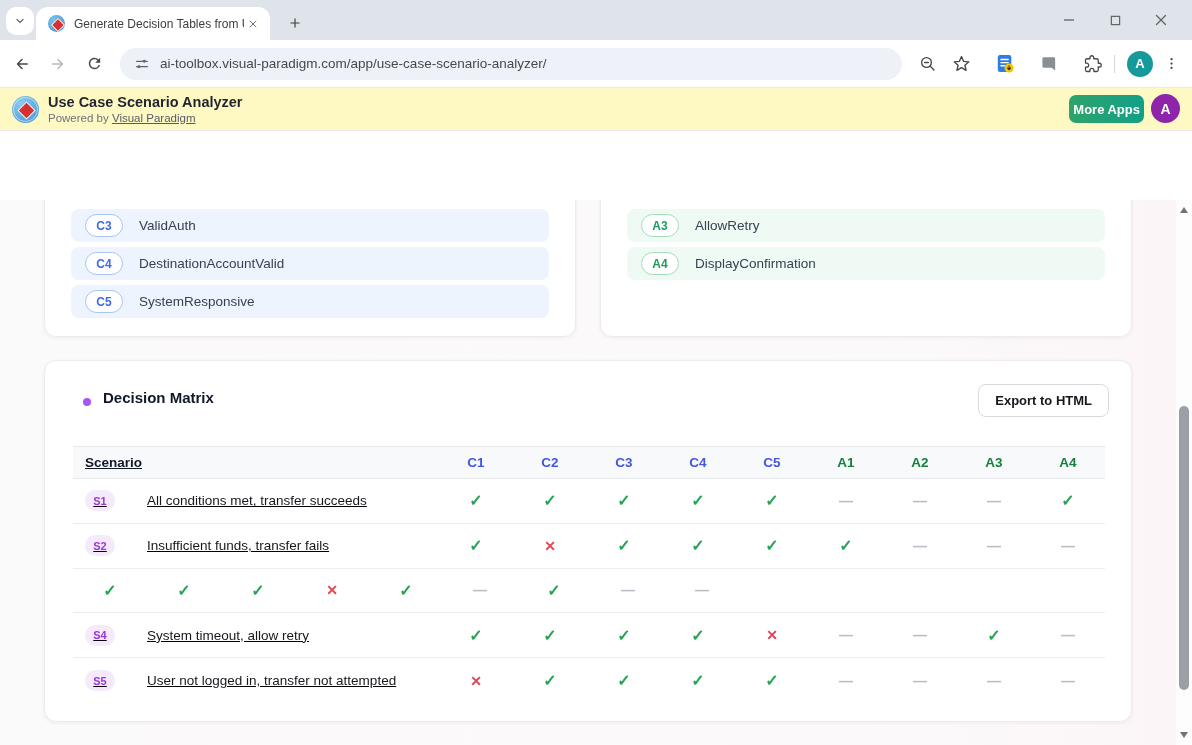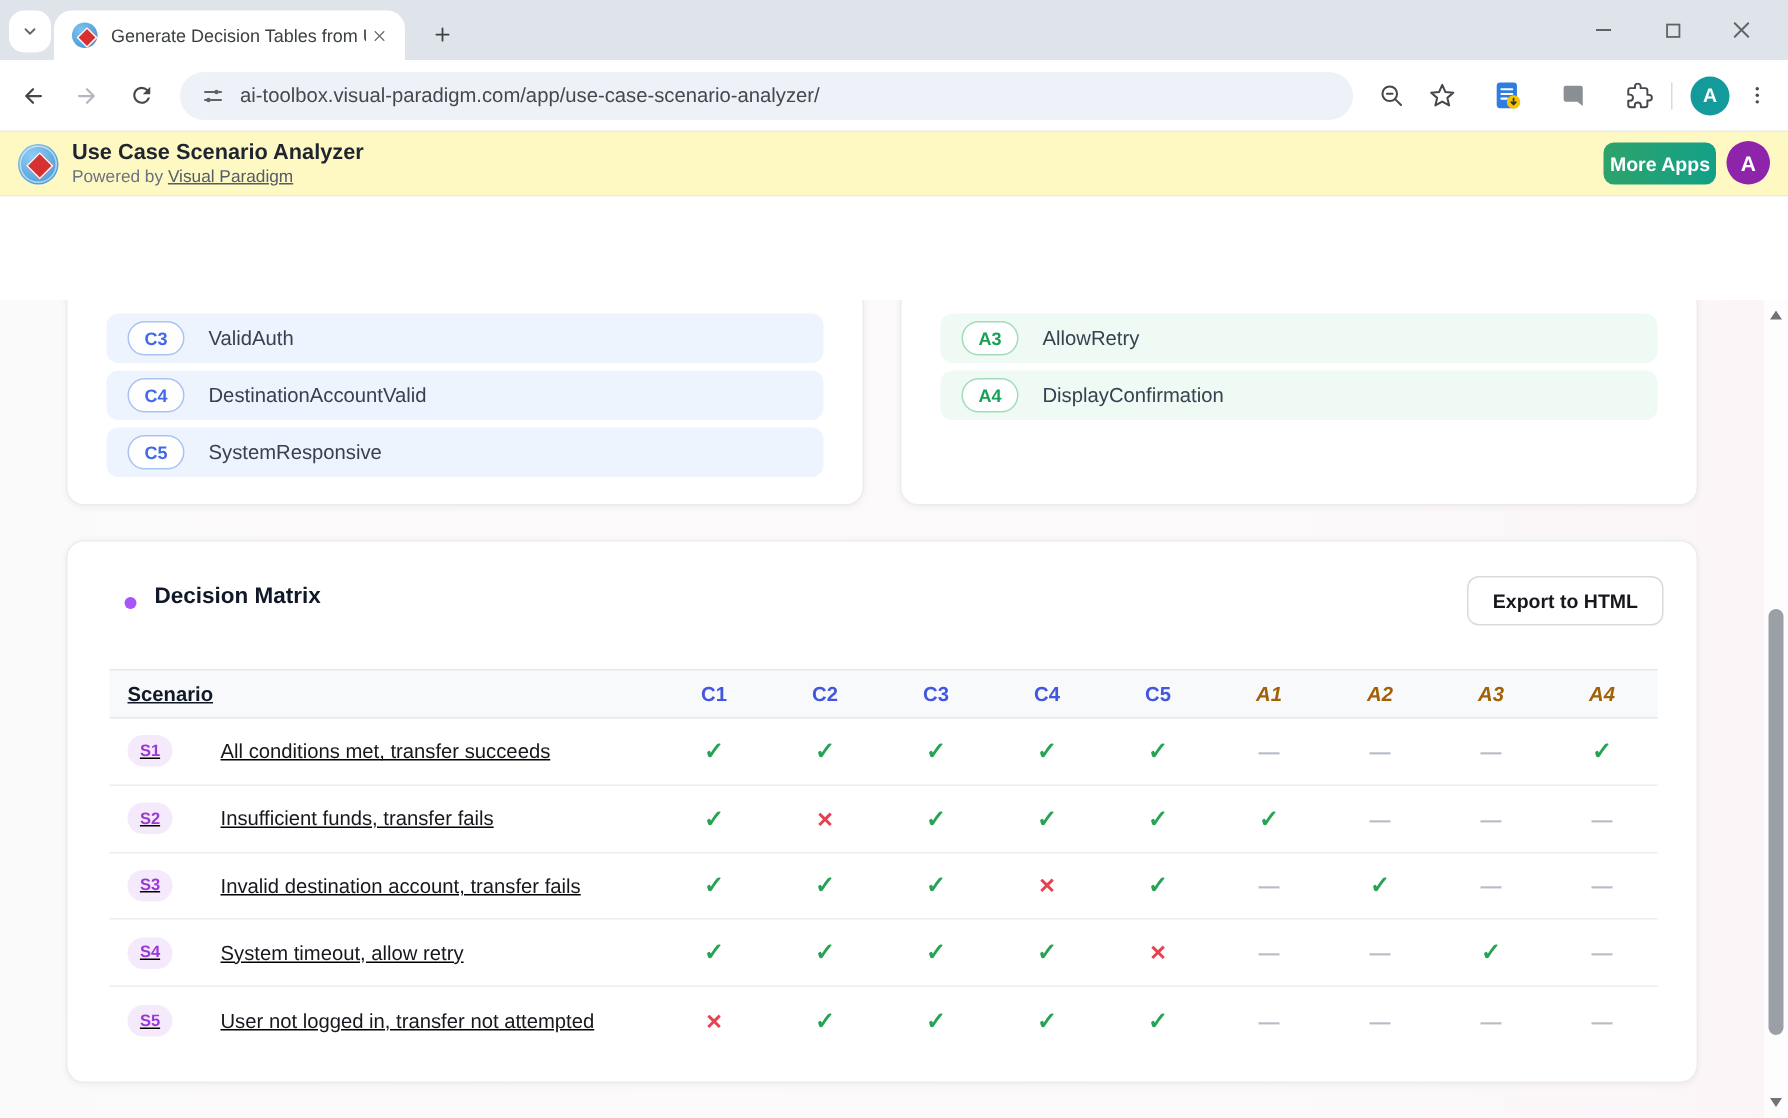--- a/index.html
+++ b/index.html
@@ -93,21 +93,21 @@
   .matrix-title { font-size:15px; font-weight:bold; color:#111827; }
   .export-btn { position:absolute; right:22px; top:23px; height:33px; padding:0 16px; background:#fff;
     border:1px solid #d8dade; border-radius:8px; font-size:13px; font-weight:bold; color:#16181d;
     cursor:pointer; font-family:"Liberation Sans", sans-serif; }
   .mtable { position:absolute; left:28px; top:85px; width:1032px; }
   .mhrow { display:flex; align-items:center; height:33px; background:#f8f9fb;
     border-top:1px solid #e5e7eb; border-bottom:1px solid #e5e7eb; }
   .cell-label { flex:1 1 auto; display:flex; align-items:center; padding-left:12px;text-decoration:underline; }
   .mhrow .cell-label { font-size:13.5px; font-weight:bold; color:#111827; }
   .col-head { width:74px; text-align:center; font-size:13.5px; font-weight:bold; }
-  .col-head.cond { color:#4356e0; } .col-head.action { color:#a16207;font-style:italic; }
+  .col-head.cond { color:#4356e0; } .col-head.action { color:#15803d; }
   .mrow { display:flex; align-items:center; height:44.8px; border-bottom:1px solid #ededf1; }
   .mrow:last-child { border-bottom:none; }
   .s-badge { min-width:30px; height:21px; border-radius:11px; background:#f4eafc; color:#9c36d6;
     font-size:11px; font-weight:bold; display:flex; align-items:center; justify-content:center; }
   .m-label { font-size:13.5px; color:#16181d; margin-left:32px; }
   .mark { width:74px; text-align:center; }
   .mark-check { color:#26a454; font-size:16px; font-weight:bold; }
   .mark-cross { color:#e54253; font-size:14px; font-weight:bold; }
   .mark-dash { color:#b7bdc7; font-size:14px; font-weight:bold; }
 
@@ -338,24 +338,20 @@
             <span class="mark mark-cross">✕</span>
             <span class="mark mark-check">✓</span>
             <span class="mark mark-check">✓</span>
             <span class="mark mark-check">✓</span>
             <span class="mark mark-check">✓</span>
             <span class="mark mark-dash">—</span>
             <span class="mark mark-dash">—</span>
             <span class="mark mark-dash">—</span>
           </div>
           <div class="mrow">
-            <div class="cell-label">
-              <span class="s-badge">S3</span>
-              <span class="m-label">Invalid destination account, transfer fails</span>
-            </div>
             <span class="mark mark-check">✓</span>
             <span class="mark mark-check">✓</span>
             <span class="mark mark-check">✓</span>
             <span class="mark mark-cross">✕</span>
             <span class="mark mark-check">✓</span>
             <span class="mark mark-dash">—</span>
             <span class="mark mark-check">✓</span>
             <span class="mark mark-dash">—</span>
             <span class="mark mark-dash">—</span>
           </div>

